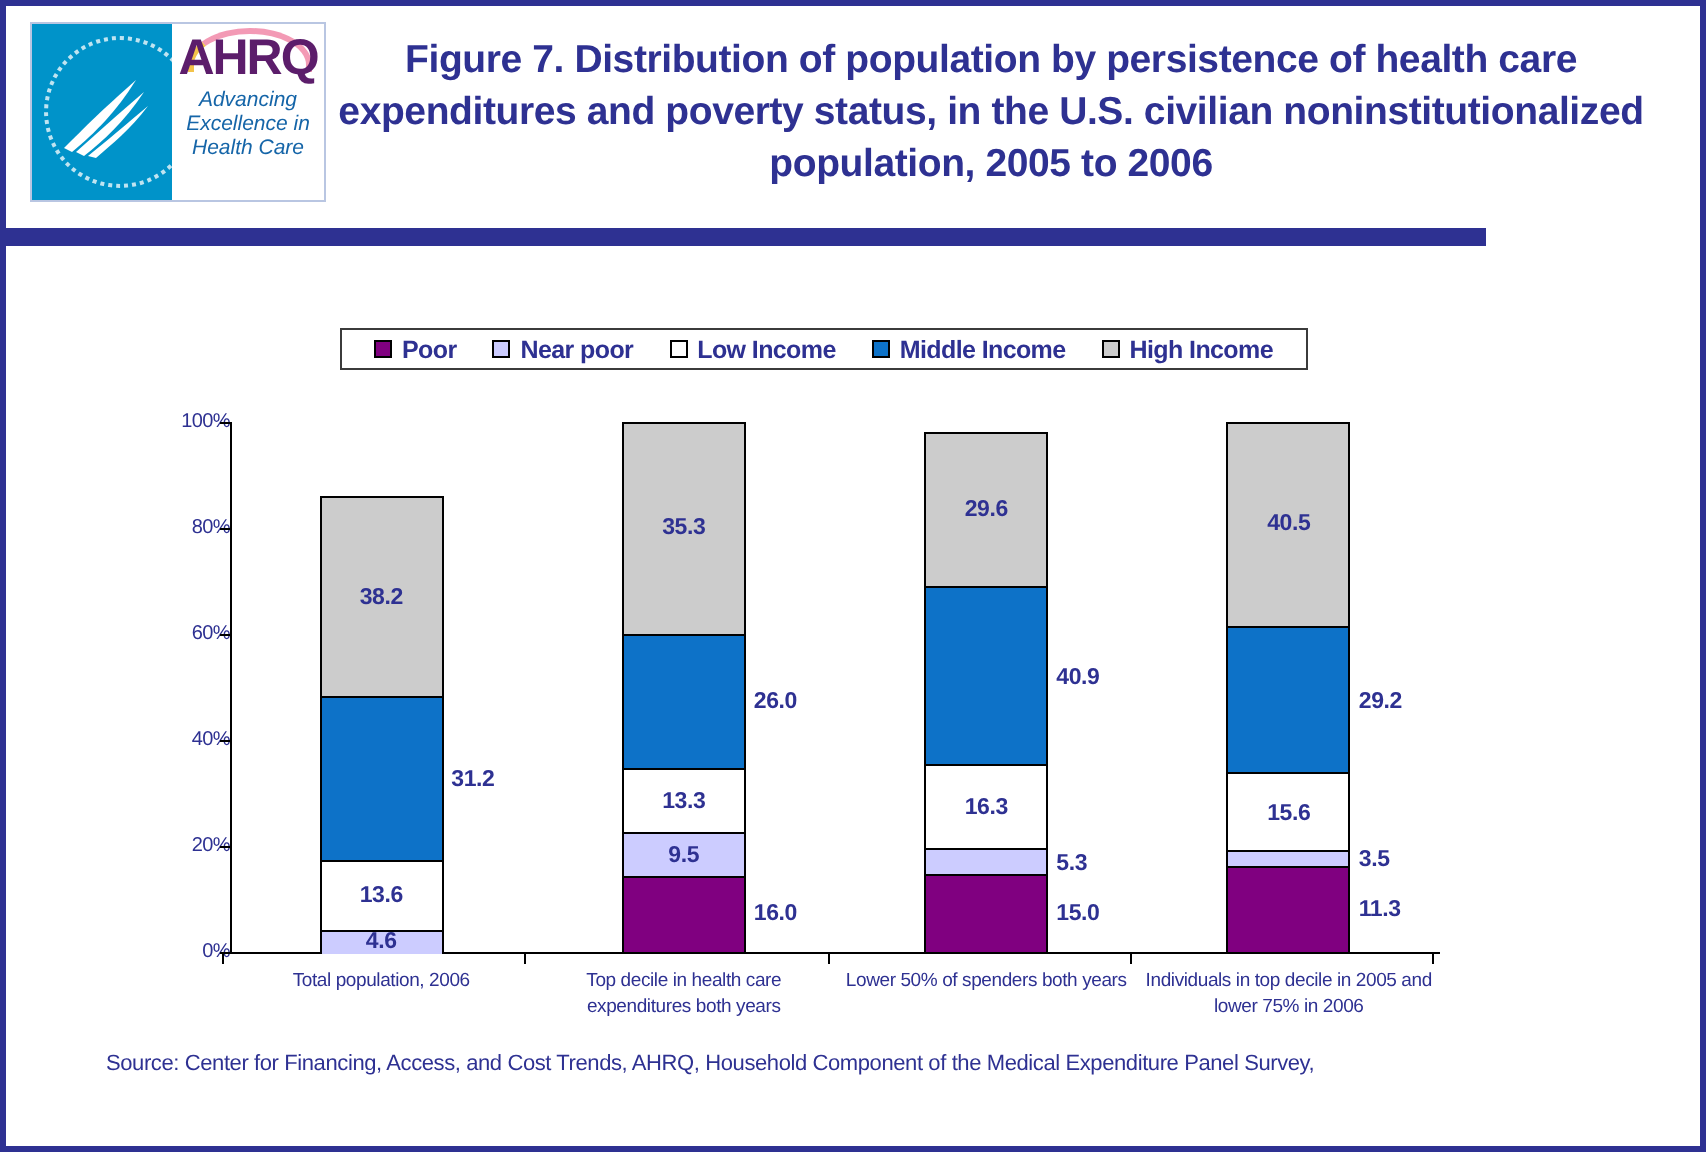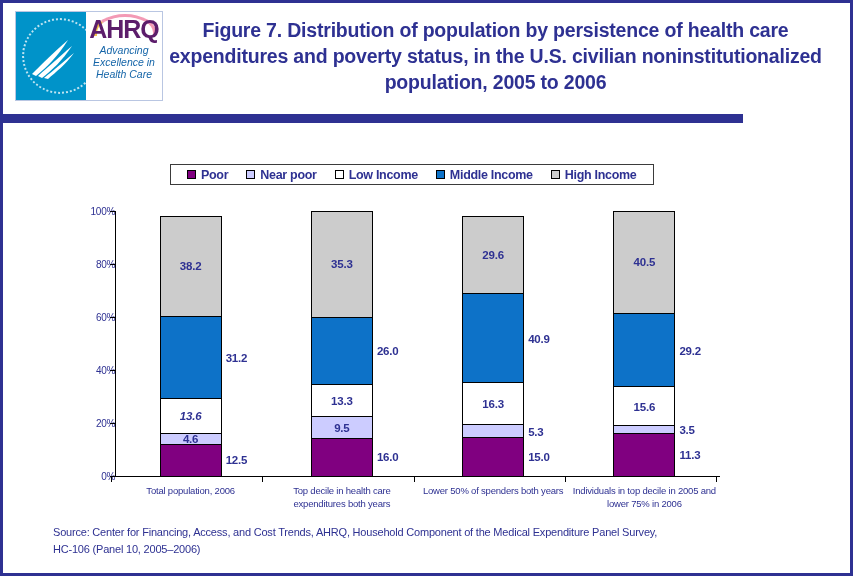--- a/index.html
+++ b/index.html
@@ -340,28 +340,25 @@
     <div id="x-axis-line"></div>
     <div id="bars">
         <div class="bar-group">
           <div class="bar-stack">
             <div class="seg seg-high" style="height: 101.23px;">
               <span class="seg-value-in">38.2</span>
             </div>
             <div class="seg seg-middle" style="height: 82.68px;">
               <span class="seg-value-out">31.2</span>
             </div>
-            <div class="seg seg-low" style="height: 36.04px; font-style: italic;">
+            <div class="seg seg-low" style="height: 36.04px;">
               <span class="seg-value-in">13.6</span>
             </div>
             <div class="seg seg-near" style="height: 12.19px;">
               <span class="seg-value-in">4.6</span>
-            </div>
-            <div class="seg seg-poor" style="height: 33.125px; border-bottom: 1px solid rgb(0, 0, 0);">
-              <span class="seg-value-out">12.5</span>
             </div>
           </div>
         </div>
         <div class="bar-group">
           <div class="bar-stack">
             <div class="seg seg-high" style="height: 116px;">
               <span class="seg-value-in">35.3</span>
             </div>
             <div class="seg seg-middle" style="height: 74px;">
               <span class="seg-value-out">26.0</span>
@@ -431,16 +428,15 @@
 
   <div id="cat-labels">
       <div class="cat-label">Total population, 2006</div>
       <div class="cat-label">Top decile in health care expenditures both years</div>
       <div class="cat-label">Lower 50% of spenders both years</div>
       <div class="cat-label">Individuals in top decile in 2005 and lower 75% in 2006</div>
     </div>
 
   <div id="source">
     <div>Source: Center for Financing, Access, and Cost Trends, AHRQ, Household Component of the Medical Expenditure Panel Survey,</div>
-    <div>HC-106 (Panel 10, 2005–2006)</div>
   </div>
 
 </div>
 
 </body></html>

